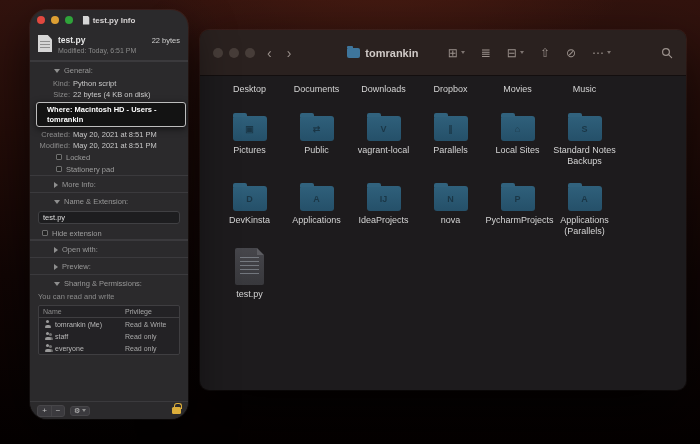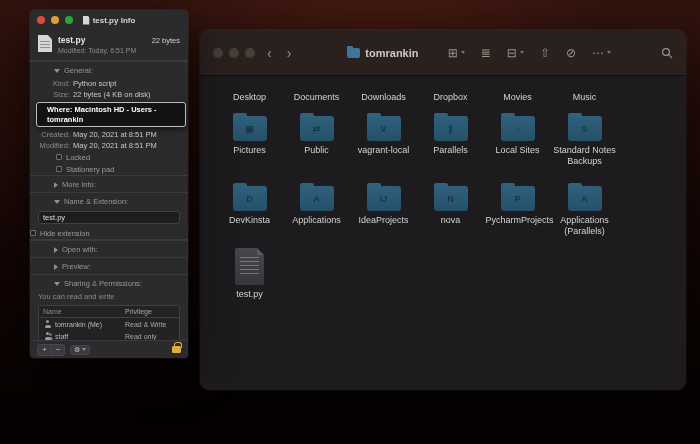--- a/index.html
+++ b/index.html
@@ -2,22 +2,22 @@
 <html><head>
 <meta charset="utf-8">
 <style>
   *{margin:0;padding:0;box-sizing:border-box}
   html,body{width:700px;height:444px;overflow:hidden;font-family:"Liberation Sans",sans-serif}
   body{position:relative;background:
     radial-gradient(ellipse 420px 200px at 55% -40px,#4a1c12 0%,rgba(74,28,18,0) 60%),
     linear-gradient(180deg,#32130e 0%,#230c08 30%,#110504 62%,#040101 100%);}
   .divider{height:1px;background:#3b3a3d}
   
-  .info{position:absolute;left:30px;top:10px;width:158px;height:348px;background:#2b2a2c;
-    border-radius:4px;box-shadow:0 18px 45px rgba(0,0,0,.65),0 0 0 1px rgba(255,255,255,.07);
+  .info{position:absolute;left:30px;top:10px;width:158px;height:409px;background:#2b2a2c;
+    border-radius:17px;box-shadow:0 18px 45px rgba(0,0,0,.65),0 0 0 1px rgba(255,255,255,.07);
     font-size:7.5px;color:#c9c9c9;overflow:hidden;z-index:3}
   .i-titlebar{height:20px;display:flex;align-items:center;padding:0 7px;position:relative}
   .lights{display:flex;gap:6px}
   .light{width:8px;height:8px;border-radius:50%}
   .light.red{background:#e0483f}.light.yellow{background:#dd9f33}.light.green{background:#2fa33a}
   .i-title-wrap{position:absolute;left:50%;transform:translateX(-50%);display:flex;align-items:center;gap:3px;white-space:nowrap}
   .doc{background:#d6d6d6;clip-path:polygon(0 0,70% 0,100% 26%,100% 100%,0 100%)}
   .doc.tiny{width:7px;height:9px}
   .doc.big{width:14px;height:17px;position:relative}
   .doc.big::after{content:"";position:absolute;left:2px;top:6px;width:10px;height:8px;
@@ -78,21 +78,21 @@
   .f-title{font-size:11px;color:#d0cac7;font-weight:bold}
   .f-icons{display:flex;gap:16px;margin-left:auto;align-items:center;color:#9b918c;font-size:12px}
   .f-icon{display:flex;align-items:center;gap:3px}
   .f-icons .tri.sm{border-top-color:#7d7470}
   .f-search{margin-left:50px;display:flex;align-items:center}
   .f-content{position:absolute;top:46px;left:16px;width:402px;height:314px}
   .grid-row{position:absolute;left:0;display:flex;width:402px}
   .cell{width:67px;display:flex;flex-direction:column;align-items:center}
   .f-label{font-size:9px;color:#d4d4d4;text-align:center;line-height:10.5px;max-width:64px;margin-top:4px}
   .row1{top:8px}.row2{top:40px}.row3{top:110px}.row4{top:172px}
-  .row1 .f-label{margin-top:8px}
+  .row1 .f-label{margin-top:0}
   .folder{width:34px;height:25px;background:linear-gradient(180deg,#2f607b,#255069);border-radius:2px 3px 3px 3px;
     position:relative;display:flex;align-items:center;justify-content:center}
   .folder::before{content:"";position:absolute;top:-3px;left:0;width:14px;height:4px;background:#31627d;border-radius:2px 2px 0 0}
   .glyph{font-size:9px;color:rgba(0,0,0,.38);font-weight:bold}
   .pyfile{width:29px;height:37px;background:linear-gradient(180deg,#46464b,#38383c);position:relative;
     clip-path:polygon(0 0,76% 0,100% 19%,100% 100%,0 100%);border-radius:2px}
   .pyfile .fold{position:absolute;top:0;right:0;width:7px;height:7px;background:#5c5c61;
     clip-path:polygon(0 0,100% 100%,0 100%)}
   .pyfile .lines{position:absolute;left:5px;right:5px;top:9px;height:17px;
     background:repeating-linear-gradient(180deg,rgba(195,205,215,.4) 0 1px,transparent 1px 4px)}
@@ -162,21 +162,21 @@
     <span class="tri right"></span>
     <span>More Info:</span>
   </div>
   <div class="divider"></div>
 
   <div class="sec-head">
     <span class="tri down"></span>
     <span>Name &amp; Extension:</span>
   </div>
   <div class="name-field">test.py</div>
-  <div class="cb-row" style="padding-left:0">
+  <div class="cb-row" style="padding-left:12px">
     <span class="cb"></span>
     <span>Hide extension</span>
   </div>
   <div class="divider"></div>
 
   <div class="divider"></div>
 
   <div class="sec-head">
     <span class="tri right"></span>
     <span>Open with:</span>

